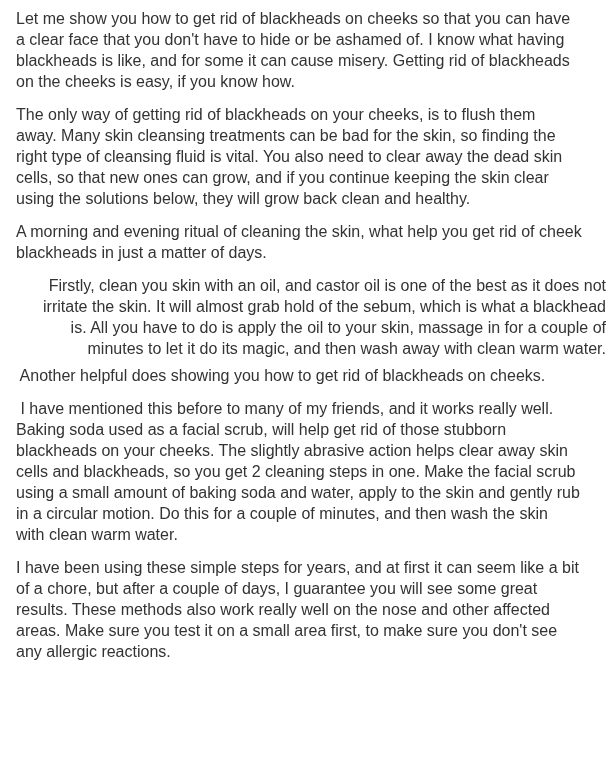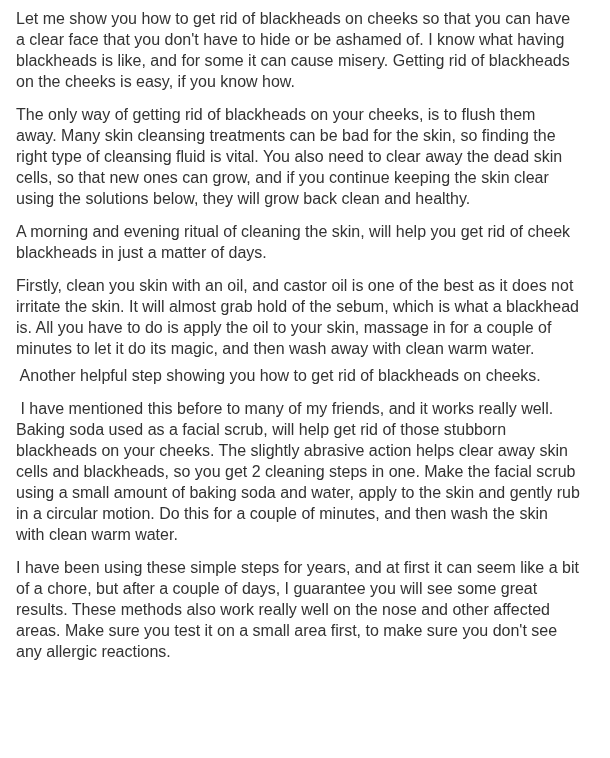--- a/index.html
+++ b/index.html
@@ -18,42 +18,43 @@
     font-size: 16px;
     line-height: 21px;
     color: #333333;
   }
   .article p {
     margin: 0 0 12px 0;
     white-space: pre; 
   }
   .article p.tight {
     margin-bottom: 6px;
+    text-align: right;
   }
 </style>
 </head>
 <body style="background: rgb(255, 255, 255);">
 
 <div class="article" style="color: rgb(51, 51, 51); padding-left: 16px;">
   <p>Let me show you how to get rid of blackheads on cheeks so that you can have
 a clear face that you don't have to hide or be ashamed of. I know what having
 blackheads is like, and for some it can cause misery. Getting rid of blackheads
 on the cheeks is easy, if you know how.</p>
   <p>The only way of getting rid of blackheads on your cheeks, is to flush them
 away. Many skin cleansing treatments can be bad for the skin, so finding the
 right type of cleansing fluid is vital. You also need to clear away the dead skin
 cells, so that new ones can grow, and if you continue keeping the skin clear
 using the solutions below, they will grow back clean and healthy.</p>
-  <p>A morning and evening ritual of cleaning the skin, will help you get rid of cheek
+  <p>A morning and evening ritual of cleaning the skin, what help you get rid of cheek
 blackheads in just a matter of days.</p>
   <p class="tight">Firstly, clean you skin with an oil, and castor oil is one of the best as it does not
 irritate the skin. It will almost grab hold of the sebum, which is what a blackhead
 is. All you have to do is apply the oil to your skin, massage in for a couple of
 minutes to let it do its magic, and then wash away with clean warm water.</p>
-  <p> Another helpful step showing you how to get rid of blackheads on cheeks.</p>
+  <p> Another helpful does showing you how to get rid of blackheads on cheeks.</p>
   <p> I have mentioned this before to many of my friends, and it works really well.
 Baking soda used as a facial scrub, will help get rid of those stubborn
 blackheads on your cheeks. The slightly abrasive action helps clear away skin
 cells and blackheads, so you get 2 cleaning steps in one. Make the facial scrub
 using a small amount of baking soda and water, apply to the skin and gently rub
 in a circular motion. Do this for a couple of minutes, and then wash the skin
 with clean warm water.</p>
   <p>I have been using these simple steps for years, and at first it can seem like a bit
 of a chore, but after a couple of days, I guarantee you will see some great
 results. These methods also work really well on the nose and other affected

